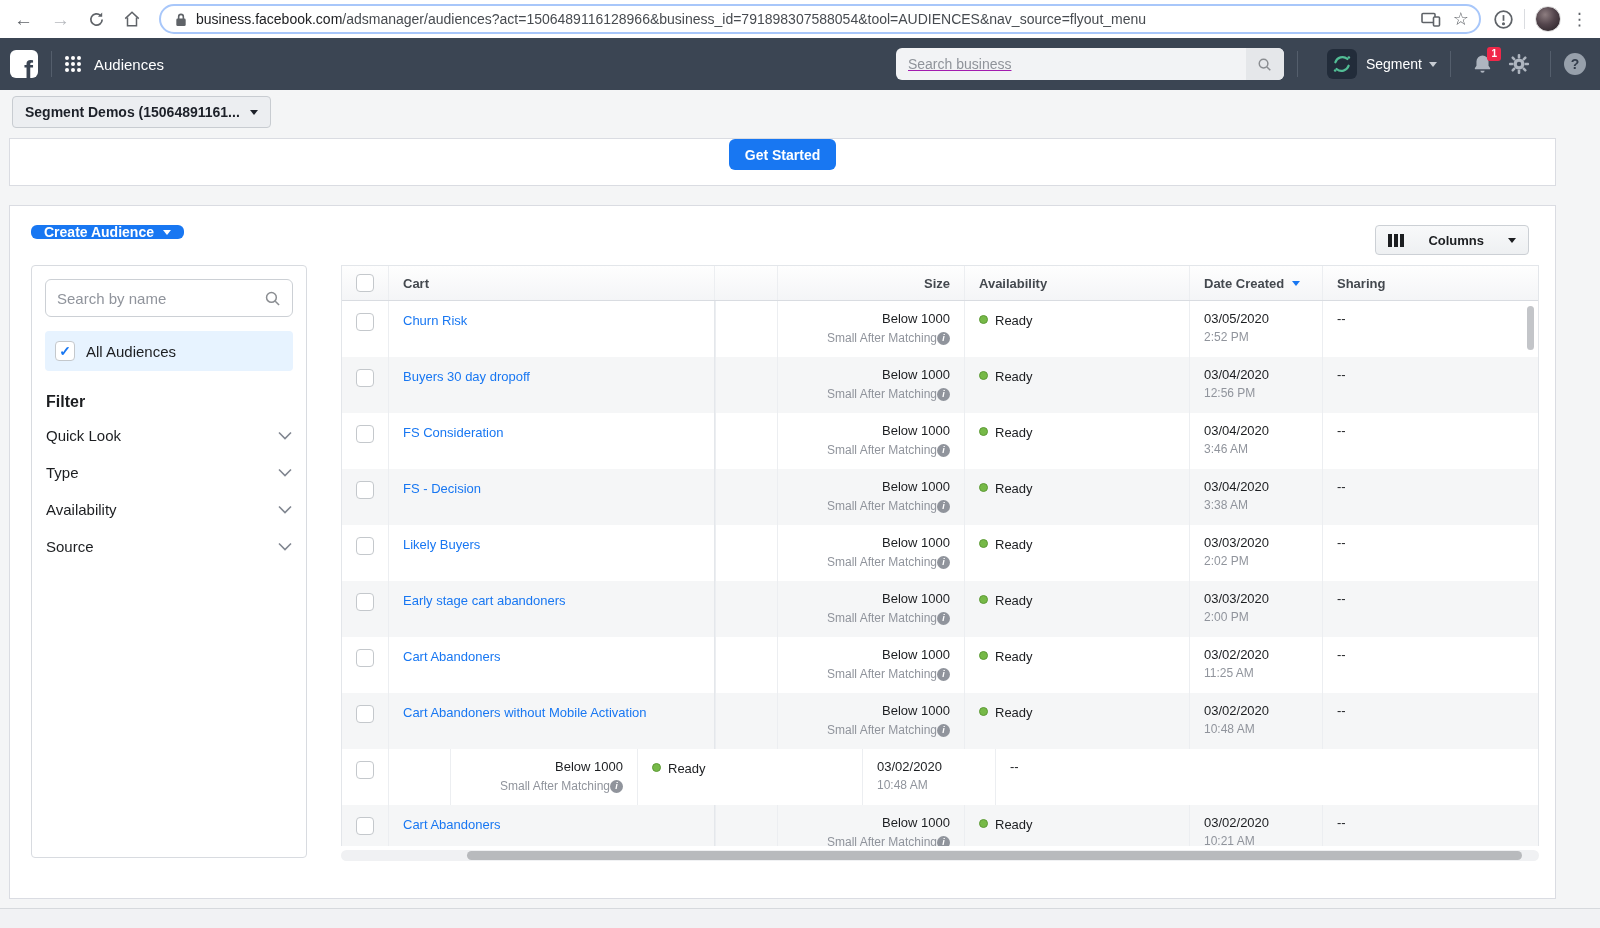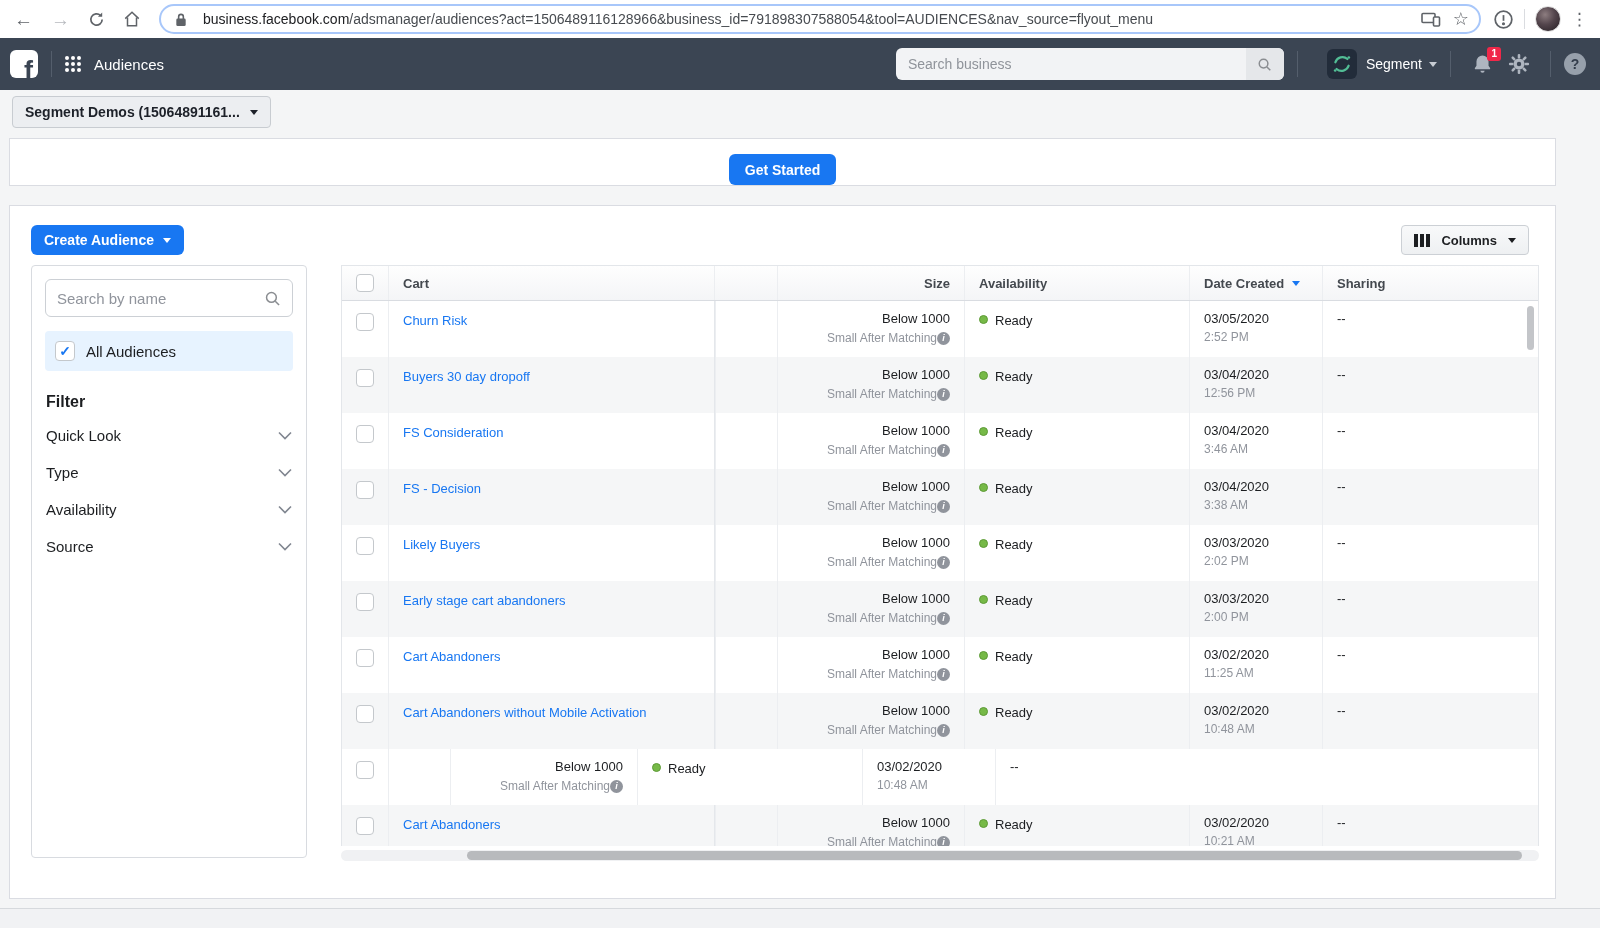--- a/index.html
+++ b/index.html
@@ -8,61 +8,61 @@
     font-family:"Liberation Sans", sans-serif;
     background:#f4f5f6;
     position:relative;
     color:#1c1e21;
   }
   
   .browser { position:absolute; top:0; left:0; width:1600px; height:38px; background:#fff; display:flex; align-items:center; padding:0 12px 0 14px; }
   .bicon { color:#5f6368; font-size:19px; line-height:1; margin-right:18px; cursor:pointer; display:flex; align-items:center; }
   .bicon.disabled { color:#b6b9be; }
   .url-bar { flex:1; height:30px; border:2px solid #a8c7fa; border-radius:16px; display:flex; align-items:center; padding:0 10px 0 14px; background:#fff; overflow:hidden; }
-  .url-text { flex:1; font-size:14px; white-space:nowrap; overflow:hidden; margin-left:16px; }
+  .url-text { flex:1; font-size:14px; white-space:nowrap; overflow:hidden; margin-left:9px; }
   .url-domain { color:#202124; }
   .url-path { color:#474b50; }
   .url-bar .right-ic { margin-left:12px; color:#5f6368; display:flex; align-items:center; }
   .chrome-right { display:flex; align-items:center; margin-left:12px; }
   .chrome-div { width:1px; height:20px; background:#dadce0; margin:0 10px; }
   .avatar { width:26px; height:26px; border-radius:50%; background:radial-gradient(circle at 38% 32%, #8d7d80 0%, #53454c 45%, #241d22 100%); border:1px solid #e0e0e0; }
   .kebab { font-size:17px; color:#5f6368; margin-left:10px; letter-spacing:0; }
   
   .nav { position:absolute; top:38px; left:0; width:1600px; height:52px; background:#3b4553; display:flex; align-items:center; padding:0 14px 0 10px; }
   .fb-logo { width:28px; height:28px; background:#fff; border-radius:6px; position:relative; overflow:hidden; flex:none; cursor:pointer; }
   .fb-logo span { position:absolute; right:5px; bottom:-9px; font-size:27px; font-weight:700; color:#3b4553; }
   .nav-div { width:1px; height:26px; background:#545e6c; margin:0 13px; flex:none; }
   .apps-grid { display:grid; grid-template-columns:repeat(3,4px); grid-gap:2px; cursor:pointer; }
   .apps-grid i { width:4px; height:4px; border-radius:50%; background:#fff; }
   .nav-title { color:#fff; font-size:15px; margin-left:13px; }
   .nav-spacer { flex:1; }
   .biz-search { width:388px; height:32px; background:#f2f3f5; border-radius:6px; display:flex; align-items:center; overflow:hidden; }
-  .biz-search input { flex:1; border:none; outline:none; background:transparent; padding:0 12px; font-size:14px; color:#a21caf; font-family:"Liberation Sans",sans-serif; }
+  .biz-search input { flex:1; border:none; outline:none; background:transparent; padding:0 12px; font-size:14px; color:#a21caf; font-family:"Liberation Sans",sans-serif;text-decoration:underline; }
   .biz-search input::placeholder { color:#8f939a; }
   .biz-search .sbtn { width:38px; height:32px; background:#e5e7ea; display:flex; align-items:center; justify-content:center; cursor:pointer; }
   .seg-tile { width:30px; height:30px; border-radius:6px; background:#222c3a; display:flex; align-items:center; justify-content:center; margin-left:16px; cursor:pointer; flex:none; }
   .seg-label { color:#fff; font-size:14px; margin:0 7px 0 9px; cursor:pointer; }
   .caret { display:inline-block; width:0; height:0; border-left:4px solid transparent; border-right:4px solid transparent; border-top:5px solid currentColor; }
   .nav .caret { color:#c7ccd3; }
   .bell-wrap { position:relative; margin:0 7px; cursor:pointer; display:flex; }
   .badge { position:absolute; top:-6px; right:-7px; background:#f02849; color:#fff; font-size:10px; font-weight:700; padding:1px 4px; border-radius:3px; line-height:12px; }
   .gear-wrap { margin:0 7px; cursor:pointer; display:flex; }
   .help-circle { width:22px; height:22px; border-radius:50%; background:#97a0ab; color:#323c4a; font-weight:700; font-size:14px; display:flex; align-items:center; justify-content:center; cursor:pointer; }
   
   .account-bar { position:absolute; top:96px; left:12px;border-radius:6px; }
   .account-selector { height:32px; background:#eceef1; border:1px solid #c8ccd1; border-radius:4px; display:flex; align-items:center; padding:0 12px; font-size:14px; font-weight:700; color:#1d2129; cursor:pointer; font-family:"Liberation Sans",sans-serif; }
   .account-selector .caret { color:#1d2129; margin-left:10px; }
   
-  .gs-card { position:absolute; top:138px; left:9px; width:1547px; height:48px; background:#fff; border:1px solid #dadce2; display:flex; align-items:flex-end; justify-content:center; }
+  .gs-card { position:absolute; top:138px; left:9px; width:1547px; height:48px; background:#fff; border:1px solid #dadce2; display:flex; align-items:flex-start; justify-content:center; }
   .gs-btn { height:31px; padding:0 16px; background:#1877f2; border:none; border-radius:6px; color:#fff; font-size:14px; font-weight:700; cursor:pointer; font-family:"Liberation Sans",sans-serif; }
   .main-card { position:absolute; top:205px; left:9px; width:1547px; height:694px; background:#fff; border:1px solid #dadce2; }
   
-  .ca-btn { position:absolute; top:19px; left:21px; height:30px; padding:0 13px; background:#1877f2; border:none; border-radius:6px; color:#fff; font-size:14px; font-weight:700; display:flex; align-items:center; gap:9px; cursor:pointer; font-family:"Liberation Sans",sans-serif; }
+  .ca-btn { position:absolute; top:19px; left:21px; height:14px; padding:0 13px; background:#1877f2; border:none; border-radius:6px; color:#fff; font-size:14px; font-weight:700; display:flex; align-items:center; gap:9px; cursor:pointer; font-family:"Liberation Sans",sans-serif; }
   .ca-btn .caret { color:#fff; }
-  .cols-btn { position:absolute; top:19px; right:26px; height:30px; padding:0 12px; background:linear-gradient(#f8f9fa,#eef0f2); border:1px solid #ccd0d5; border-radius:4px; font-size:13px; font-weight:700; color:#1c1e21; display:flex; align-items:center; gap:11px; cursor:pointer; font-family:"Liberation Sans",sans-serif; }
+  .cols-btn { position:absolute; top:19px; right:26px; height:30px; padding:0 12px; background:linear-gradient(#f8f9fa,#eef0f2); border:1px solid #ccd0d5; border-radius:4px; font-size:13px; font-weight:700; color:#1c1e21; display:flex; align-items:center; gap:24px; cursor:pointer; font-family:"Liberation Sans",sans-serif; }
   .cols-icon { display:flex; gap:2px; }
   .cols-icon i { width:4px; height:13px; background:#1c1e21; }
   .cols-btn .caret { color:#1c1e21; }
   
   .left-panel { position:absolute; top:59px; left:21px; width:276px; height:593px; background:#fff; border:1px solid #d8dbe0; border-radius:4px; }
   .lp-search { margin:13px; height:38px; border:1px solid #ccd0d5; border-radius:6px; display:flex; align-items:center; padding:0 11px; }
   .lp-search input { flex:1; border:none; outline:none; font-size:15px; color:#1c1e21; font-family:"Liberation Sans",sans-serif; }
   .lp-search input::placeholder { color:#90949c; }
   .all-aud { margin:14px 13px 0; height:40px; background:#e7f3ff; border-radius:4px; display:flex; align-items:center; padding:0 10px; gap:11px; cursor:pointer; }
   .cb { display:inline-flex; width:20px; height:20px; background:#fff; border:1px solid #c4c8cc; border-radius:4px; align-items:center; justify-content:center; font-size:14px; font-weight:700; color:#1877f2; cursor:pointer; flex:none; }

